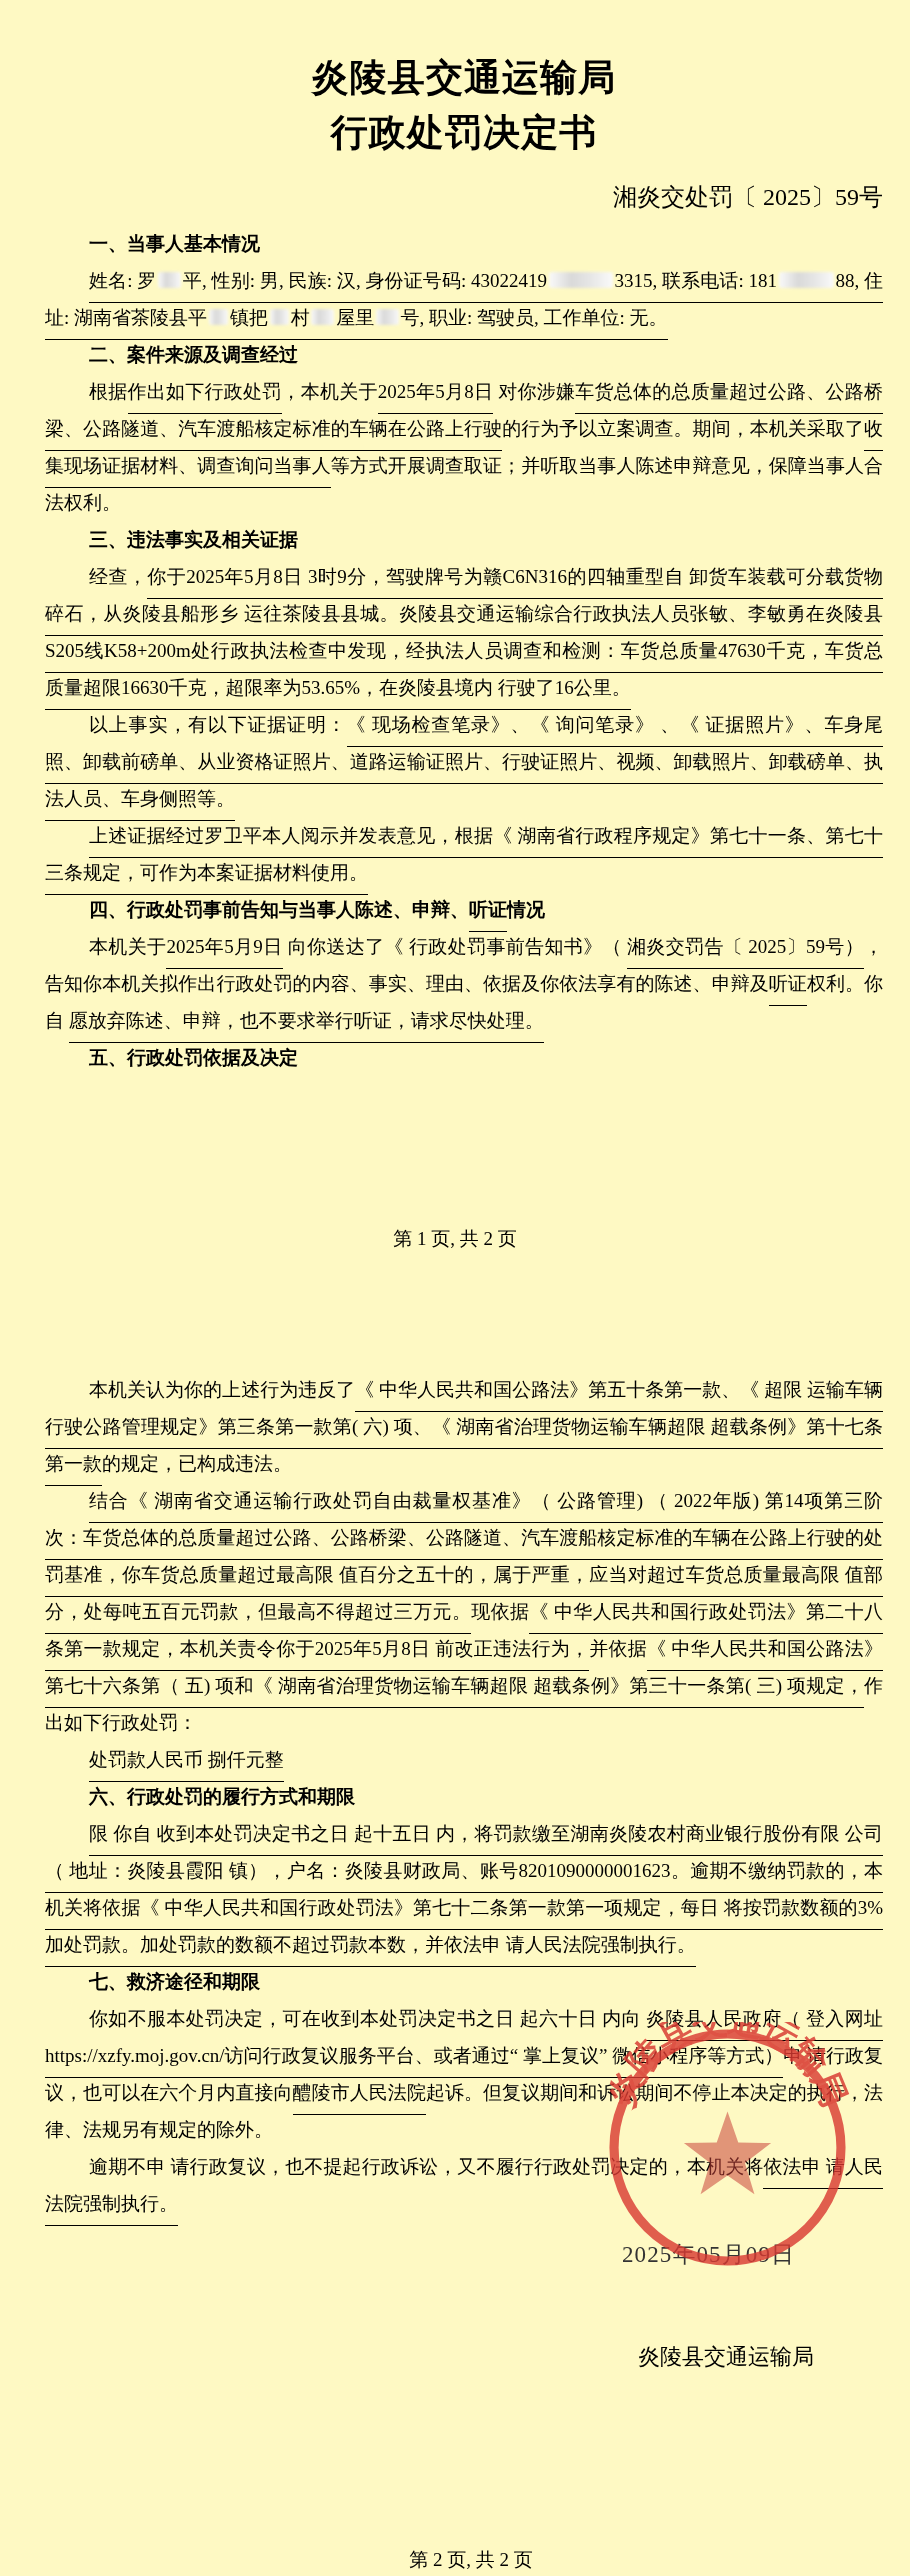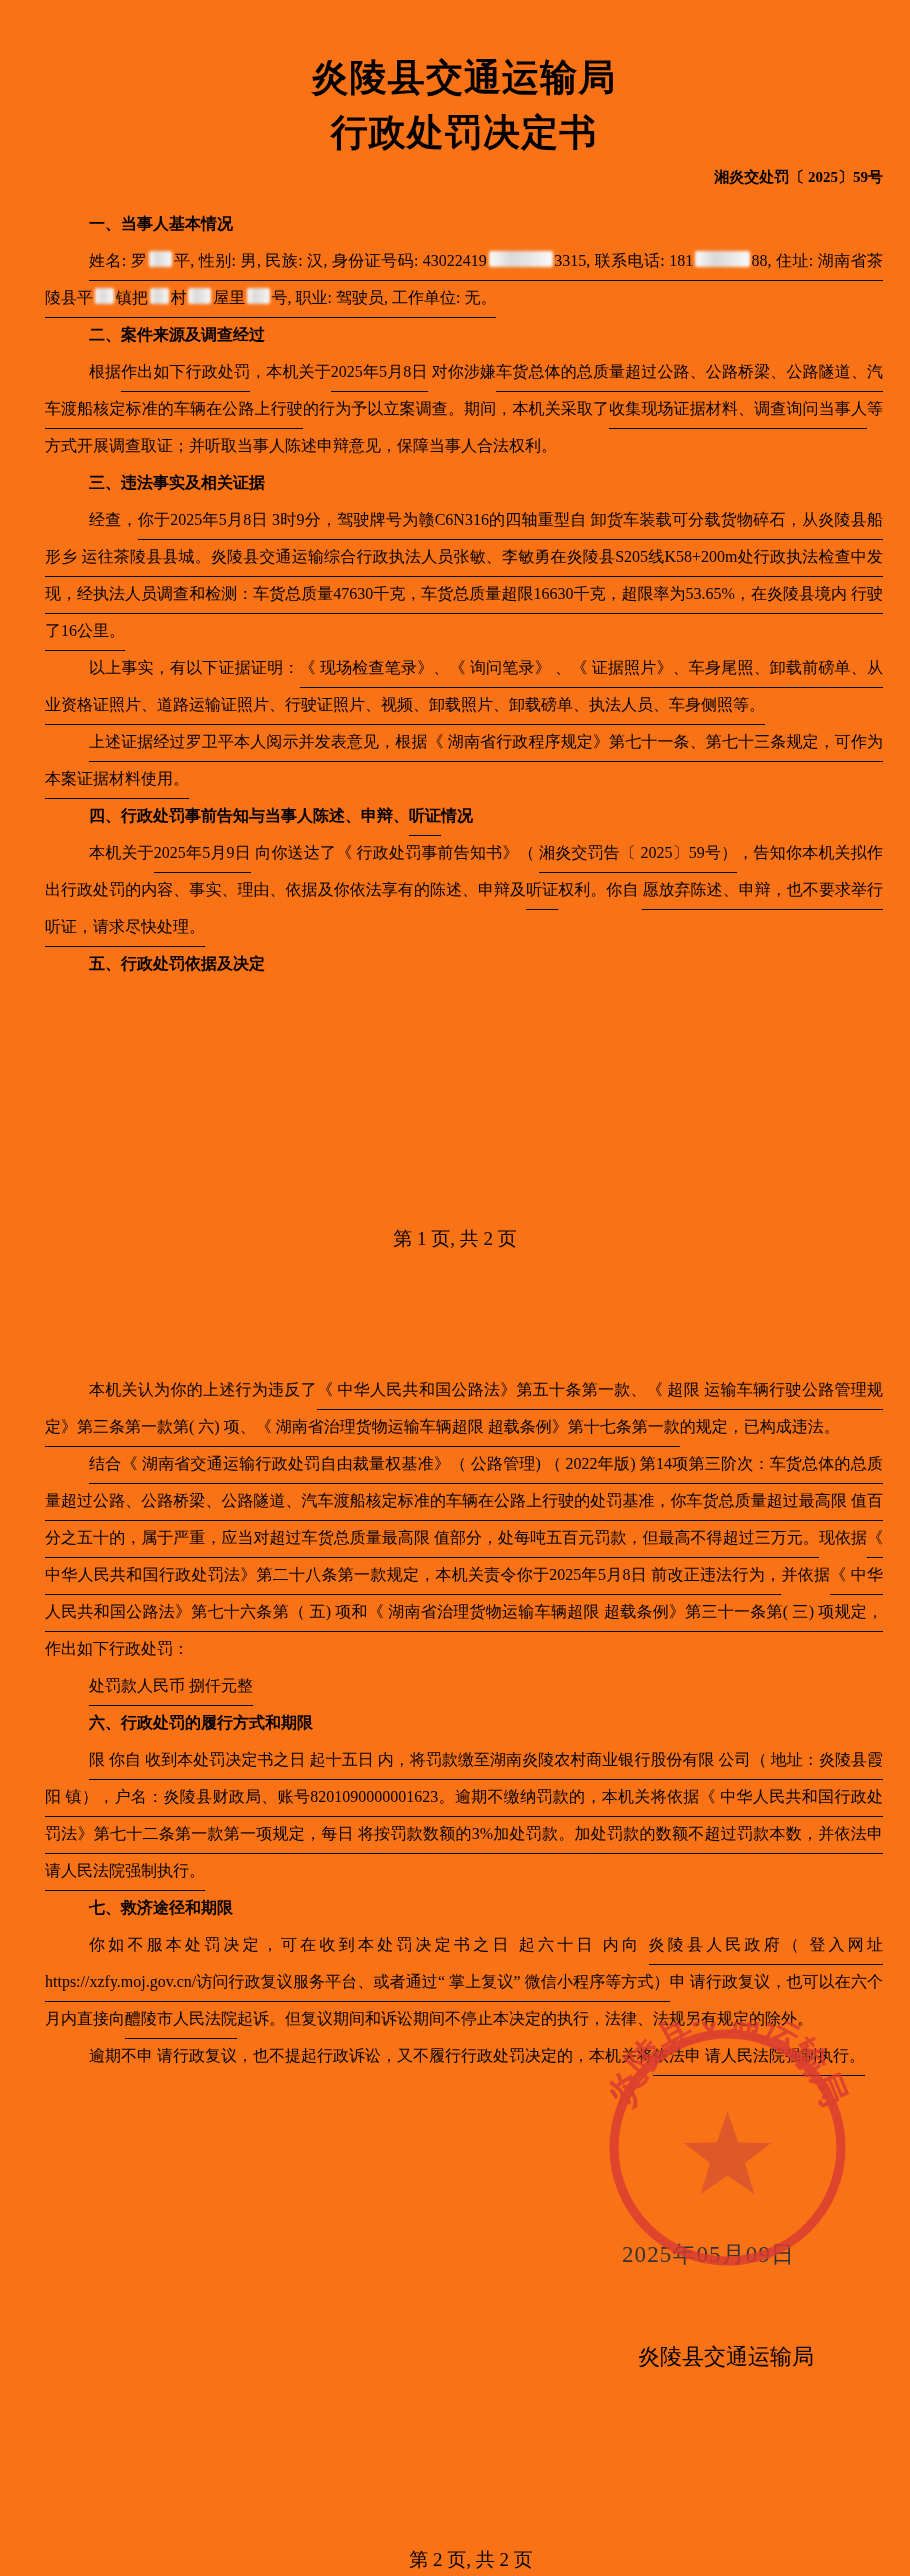--- a/index.html
+++ b/index.html
@@ -1,29 +1,29 @@
 <!DOCTYPE html>
 <html style="font-size:9.2px"><head>
 <meta charset="utf-8">
 <style>
   html,body{margin:0;padding:0;background:#ffffff;}
   #doc{
-    position:relative; width:910px; height:2576px; background:#f97316;
+    position:relative; width:910px; height:2576px; background:#fef9c3;
     font-family:"Liberation Serif", serif; color:#000; overflow:hidden;
   }
   .page{position:absolute; left:0; right:0;}
   #page1{top:0; height:1291px;}
   #page2{top:1321px; height:1285px;}
   .flow1{padding:50px 27px 0 45px;}
   .flow2{padding:50px 27px 0 45px;}
-  .blk{font-size:16px; line-height:37px; text-indent:44px; text-align:justify;}
+  .blk{font-size:19px; line-height:37px; text-indent:44px; text-align:justify;}
   .blk.h{font-family:"Liberation Sans", sans-serif; font-weight:bold; text-align:left;}
   .blk.title{font-family:"Liberation Sans", sans-serif; font-weight:900; font-size:37px;
     line-height:55px; text-align:center; text-indent:0; letter-spacing:1.1px;}
-  .blk.docnum{font-size:15px; line-height:32px; text-align:right; text-indent:0; margin-top:1px; margin-bottom:11.5px;font-weight:bold;}
+  .blk.docnum{font-size:24px; line-height:32px; text-align:right; text-indent:0; margin-top:21px; margin-bottom:11.5px;}
   .u{border-bottom:1.7px solid #000; padding-bottom:11px;}
   .redact{
     display:inline-block; width:34px; height:16px; margin:0 1.7px; vertical-align:-1.1px;
     background:linear-gradient(90deg,#fafafa,#d9d9d9 35%,#e6e6e6 65%,#fafafa);
     filter:blur(1.7px); border-radius:2.3px;
   }
   .pfoot{position:absolute; left:0; right:0; text-align:center; font-size:19px;}
   #page1 .pfoot{bottom:39px;}
   #page2 .pfoot{bottom:33px;padding-left:32px;}
   .dateline{position:absolute; left:622px; top:918px; font-size:23px; color:#333; letter-spacing:1.1px;}

